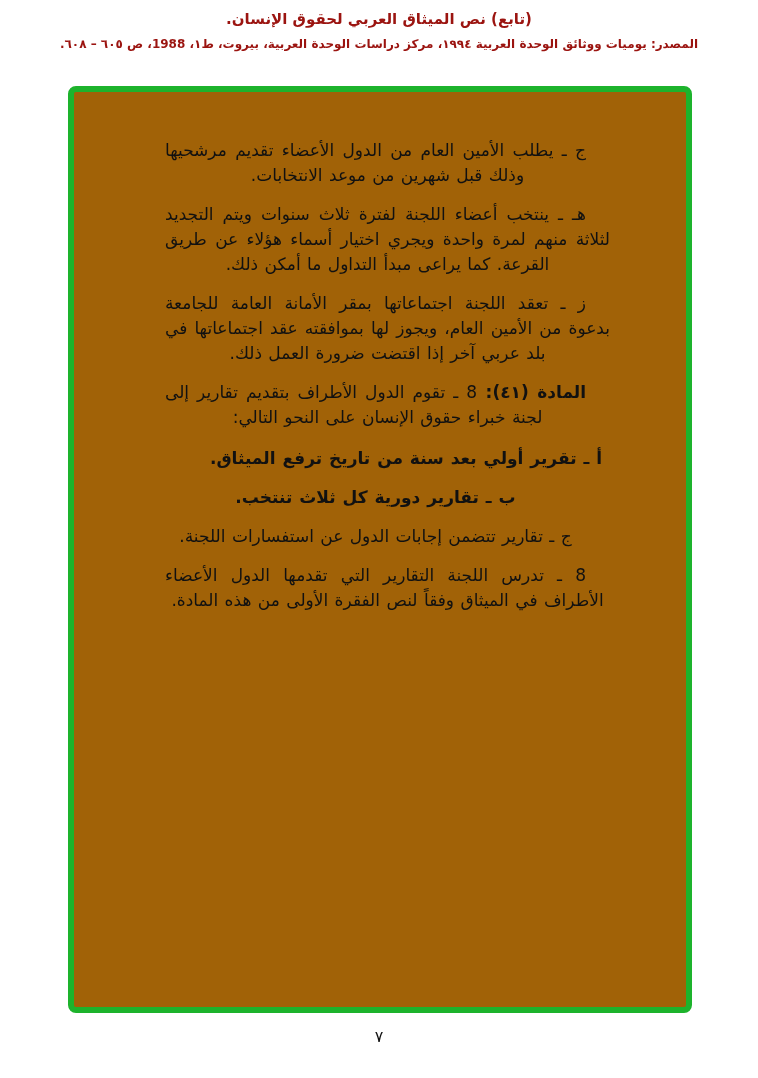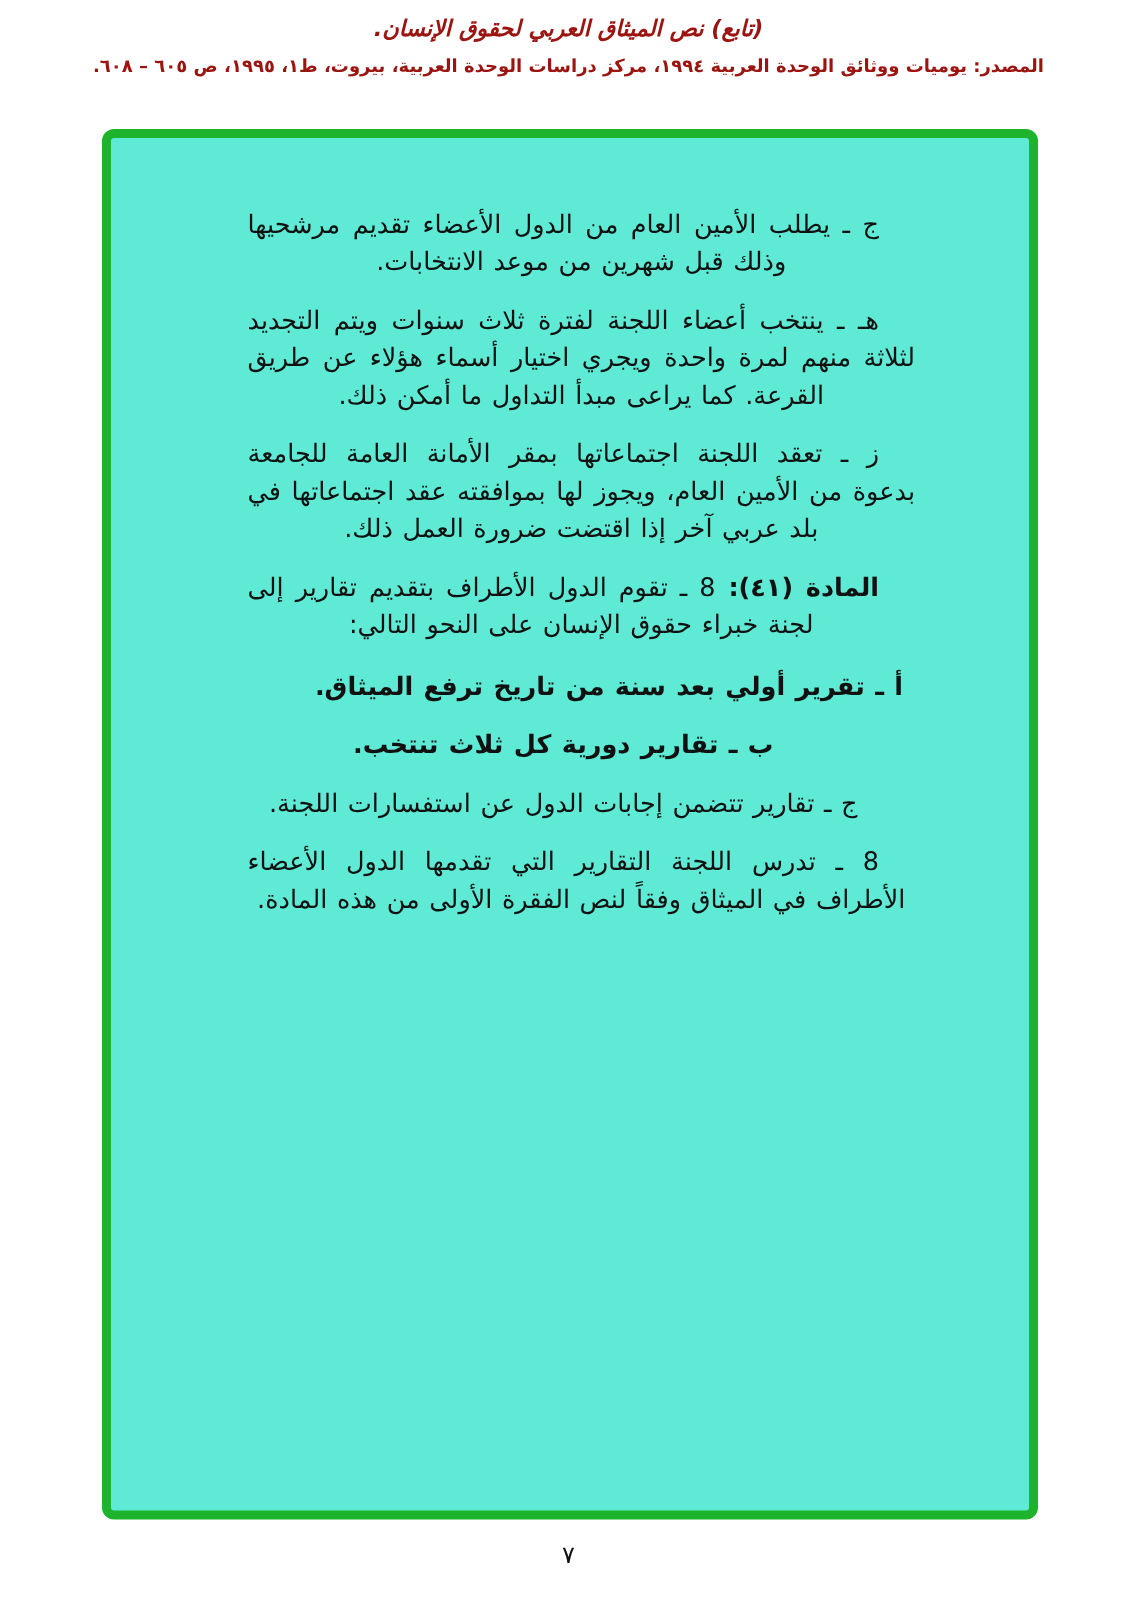--- a/index.html
+++ b/index.html
@@ -25,34 +25,33 @@
     position: absolute;
     top: 10px; left: 0; right: 0;
     text-align: center;
     color: var(--header-red);
     direction: rtl;
   }
   .header .title {
     font-size: 15px;
     font-weight: bold;
     letter-spacing: 0;
-    font-style: italic;
   }
   .header .source {
     font-size: 12px;
     font-weight: bold;
     margin-top: 9px;
   }
   .green-box {
     position: absolute;
     left: 68px; top: 86px;
     width: 624px; height: 927px;
     border: 6px solid var(--border-green);
     border-radius: 8px;
-    background: #5eead4;
+    background: #a16207;
   }
   .text-col {
     position: absolute;
     top: 46px; right: 76px; left: 91px;
     direction: rtl;
   }
   .para {
     margin: 0 0 14px 0;
     font-size: 17px;
     line-height: 25px;
@@ -74,21 +73,21 @@
     color: #111111;
   }
 </style>
 </head>
 <body>
 
 <div class="page">
 
   <div class="header">
     <div class="title">(تابع) نص الميثاق العربي لحقوق الإنسان.</div>
-    <div class="source">المصدر: يوميات ووثائق الوحدة العربية ١٩٩٤، مركز دراسات الوحدة العربية، بيروت، ط١، ١٩٩٥، ص ٦٠٥ – ٦٠٨.</div>
+    <div class="source">المصدر: يوميات ووثائق الوحدة العربية ١٩٩٤، مركز دراسات الوحدة العربية، بيروت، ط١، 1988، ص ٦٠٥ – ٦٠٨.</div>
   </div>
 
   <div class="green-box">
     <div class="text-col">
 
       <p class="para"><span class="lead"></span><span>ج ـ يطلب الأمين العام من الدول الأعضاء تقديم مرشحيها وذلك قبل شهرين من موعد الانتخابات.</span></p>
 
 
       <p class="para"><span class="lead"></span><span>هـ ـ ينتخب أعضاء اللجنة لفترة ثلاث سنوات ويتم التجديد لثلاثة منهم لمرة واحدة ويجري اختيار أسماء هؤلاء عن طريق القرعة. كما يراعى مبدأ التداول ما أمكن ذلك.</span></p>
 

